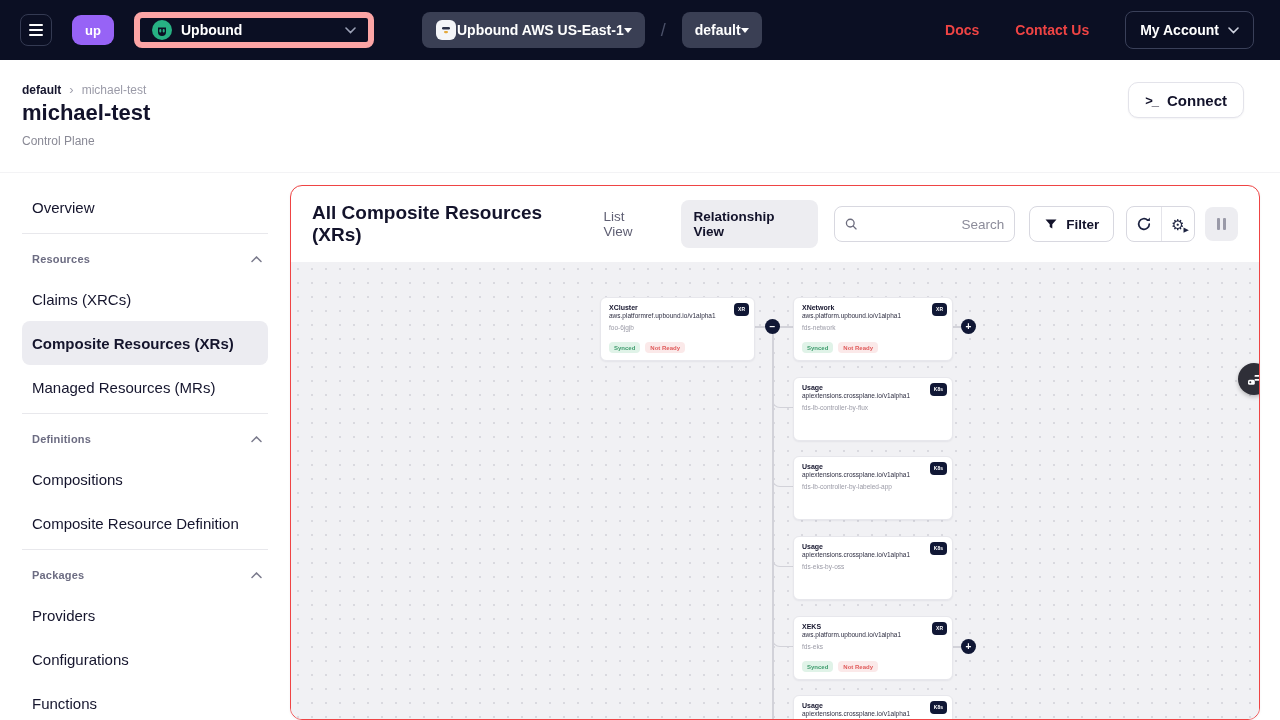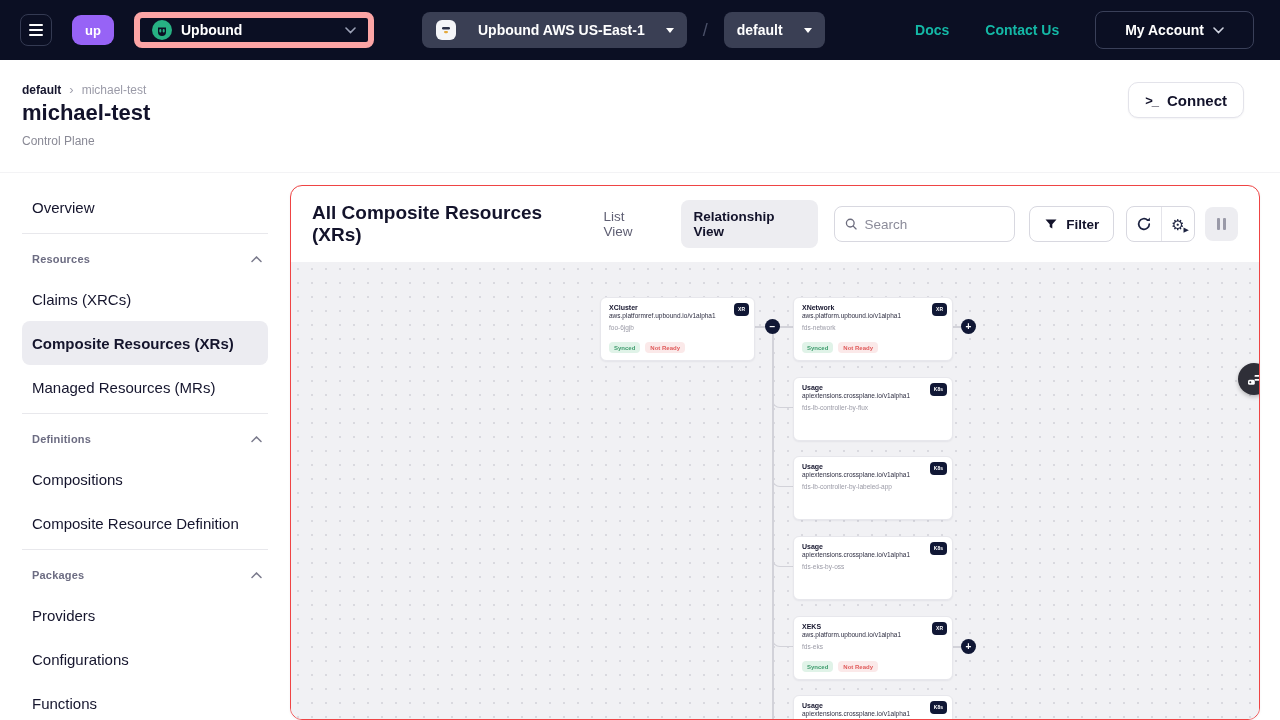--- a/index.html
+++ b/index.html
@@ -11,28 +11,28 @@
     background:#0b0f23; display:flex; align-items:center; padding:0 26px 0 20px; }
   .hamburger { width:32px; height:32px; border:1px solid #343a52; border-radius:8px;
     display:flex; flex-direction:column; justify-content:center; align-items:center; gap:3px; cursor:pointer; background:transparent; }
   .hamburger i { display:block; width:14px; height:2px; background:#fff; border-radius:1px; }
   .uplogo { width:42px; height:30px; margin-left:20px; background:#9763f6; border-radius:9px;
     color:#fff; font-weight:800; font-size:13px; display:flex; align-items:center; justify-content:center; cursor:pointer; }
   .org-select { margin-left:20px; width:240px; height:36px; border:6px solid #fca5a5; border-radius:8px;
     display:flex; align-items:center; gap:9px; padding:0 12px; color:#fff; font-weight:700; font-size:14px; cursor:pointer; }
   .org-select .spacer { flex:1; }
   .nav-pill { margin-left:48px; height:36px; background:#3a3f54; border-radius:8px;
-    display:flex; align-items:center; gap:21px; padding:0 13px; color:#fff; font-weight:700; font-size:14px; cursor:pointer; }
+    display:flex; align-items:center; gap:0; padding:0 13px; color:#fff; font-weight:700; font-size:14px; cursor:pointer; }
   .caret-down { width:0; height:0; border-left:4px solid transparent; border-right:4px solid transparent; border-top:5px solid #fff; }
   .slash { color:#4a5068; font-size:18px; margin-left:16px; font-weight:400; }
   .nav-pill.small { margin-left:16px; }
   .nav-right { margin-left:auto; display:flex; align-items:center; }
-  .nav-link { color:#14b8a6; font-weight:700; font-size:14px; margin-left:36px; cursor:pointer; }
+  .nav-link { color:#ef4444; font-weight:700; font-size:14px; margin-left:36px; cursor:pointer; }
   .account-btn { margin-left:36px; height:38px; border:1px solid #3a4059; border-radius:8px;
-    display:flex; align-items:center; gap:9px; padding:0 29px; color:#fff; font-weight:700; font-size:14px; cursor:pointer; }
+    display:flex; align-items:center; gap:9px; padding:0 14px; color:#fff; font-weight:700; font-size:14px; cursor:pointer; }
 
   
   .pagehead { position:absolute; top:60px; left:0; width:1280px; height:112px; background:#fff;
     box-shadow:0 1px 0 rgba(16,23,53,.05); }
   .crumbs { position:absolute; left:22px; top:22px; display:flex; align-items:center; gap:8px; font-size:12px; }
   .crumb-parent { color:#15152d; font-weight:600; cursor:pointer; }
   .crumb-sep { color:#a0a0ad; font-size:13px; }
   .crumb-cur { color:#9b9ba8; }
   .page-title { position:absolute; left:22px; top:40px; font-size:22px; font-weight:800; color:#13132b; }
   .page-sub { position:absolute; left:22px; top:74px; font-size:12px; color:#8a8a96; }
@@ -53,21 +53,21 @@
   
   .panel { position:absolute; top:185px; left:290px; width:970px; height:535px; background:#fff;
     border:1px solid #ef4444; border-radius:12px; box-shadow:0 1px 3px rgba(16,23,53,.05); overflow:hidden; }
   .toolbar { height:76px; display:flex; align-items:center; padding:0 21px; }
   .panel-title { font-size:19px; font-weight:800; color:#13132b; }
   .view-toggle { margin-left:auto; display:flex; align-items:center; gap:12px; }
   .view-btn { font-size:13.5px; color:#5f5f73; padding:9px 13px; cursor:pointer; border-radius:8px; }
   .view-btn.active { background:#ededf1; color:#13132b; font-weight:700; }
   .searchbox { margin-left:16px; width:185px; height:36px; border:1px solid #d8d8e0; border-radius:8px;
     display:flex; align-items:center; padding:0 10px; gap:7px; background:#fff; }
-  .searchbox input { border:none; outline:none; width:100%; font-size:13.5px; font-family:"Liberation Sans",sans-serif; color:#0369a1; background:transparent; }
+  .searchbox input { border:none; outline:none; width:100%; font-size:13.5px; font-family:"Liberation Sans",sans-serif; color:#0369a1; background:transparent;text-align:right; }
   .searchbox input::placeholder { color:#8c8c9a; }
   .filter-btn { margin-left:14px; height:36px; border:1px solid #d8d8e0; border-radius:8px;
     display:flex; align-items:center; gap:8px; padding:0 14px; font-size:13.5px; font-weight:700; color:#13132b; background:#fff; cursor:pointer; }
   .icon-group { margin-left:12px; height:36px; border:1px solid #d8d8e0; border-radius:8px; display:flex; overflow:hidden; background:#fff; }
   .icon-cell { width:34px; display:flex; align-items:center; justify-content:center; cursor:pointer; position:relative; }
   .icon-cell + .icon-cell { border-left:1px solid #e4e4ea; }
   .gear { font-size:15px; color:#1c2240; line-height:1; }
   .play { position:absolute; right:5px; bottom:8px; font-size:7px; color:#1c2240; line-height:1; }
   .pause-btn { margin-left:10px; width:34px; height:34px; background:#ededf1; border-radius:8px; border:none;
     display:flex; align-items:center; justify-content:center; gap:3px; cursor:pointer; }

